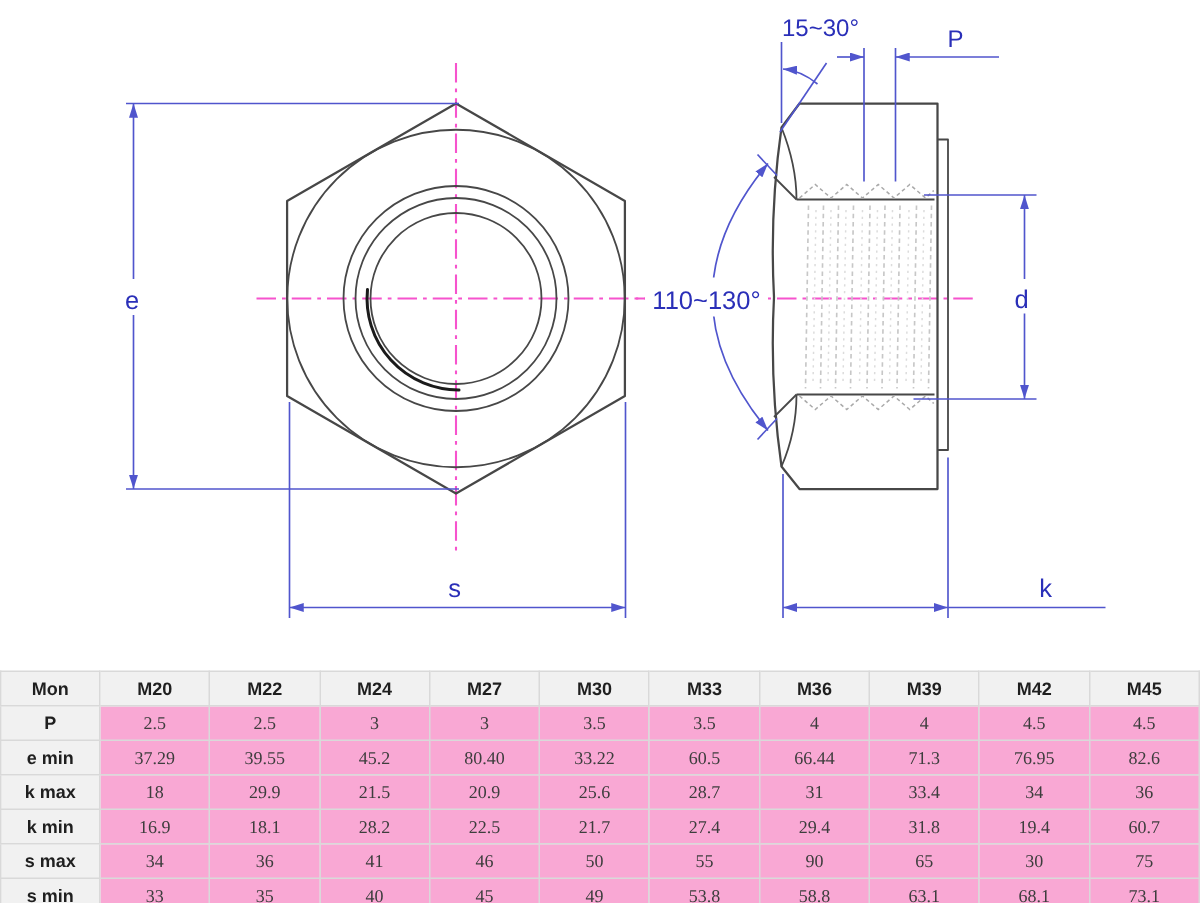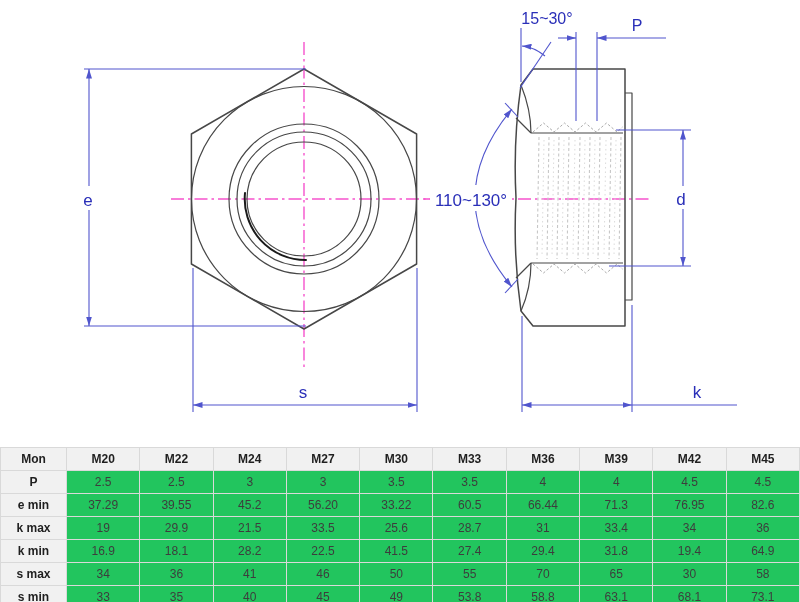--- a/index.html
+++ b/index.html
@@ -33,21 +33,21 @@
 
   
   #spec-table-wrap{position:absolute;left:0;top:447px;width:800px;height:155px;}
   table.spec{width:800px;height:155px;border-collapse:collapse;table-layout:fixed;
              font-family:"Liberation Sans",sans-serif;font-size:12px;}
   table.spec col.lbl{width:66px;}
   table.spec th,table.spec td{border:1px solid var(--tbl-border);text-align:center;
              vertical-align:middle;height:22px;padding:0;}
   table.spec thead th{background:var(--tbl-head-bg);color:#1f1f1f;font-weight:bold;}
   table.spec th.rowlabel{background:var(--tbl-head-bg);color:#1f1f1f;font-weight:bold;}
-  table.spec td{background:#22c55e;color:#3d3d3d;font-weight:normal;}
+  table.spec td{background:#f9a8d4;color:#3d3d3d;font-weight:normal;font-family:Liberation Serif, serif;}
 </style>
 </head>
 <body>
 
 <div id="stage">
 
   <svg id="drawing" width="800" height="447" viewBox="0 0 800 447">
     <defs>
       <marker id="arr" viewBox="0 0 10 6" markerWidth="10" markerHeight="6" refX="9.5" refY="3" orient="auto-start-reverse" markerUnits="userSpaceOnUse">
         <path d="M0,0 L9.5,3 L0,6 Z" class="mfill"></path>
@@ -186,66 +186,66 @@
             <td>4</td>
             <td>4</td>
             <td>4.5</td>
             <td>4.5</td>
           </tr>
           <tr>
             <th class="rowlabel">e min</th>
             <td>37.29</td>
             <td>39.55</td>
             <td>45.2</td>
-            <td>56.20</td>
+            <td>80.40</td>
             <td>33.22</td>
             <td>60.5</td>
             <td>66.44</td>
             <td>71.3</td>
             <td>76.95</td>
             <td>82.6</td>
           </tr>
           <tr>
             <th class="rowlabel">k max</th>
-            <td>19</td>
+            <td>18</td>
             <td>29.9</td>
             <td>21.5</td>
-            <td>33.5</td>
+            <td>20.9</td>
             <td>25.6</td>
             <td>28.7</td>
             <td>31</td>
             <td>33.4</td>
             <td>34</td>
             <td>36</td>
           </tr>
           <tr>
             <th class="rowlabel">k min</th>
             <td>16.9</td>
             <td>18.1</td>
             <td>28.2</td>
             <td>22.5</td>
-            <td>41.5</td>
+            <td>21.7</td>
             <td>27.4</td>
             <td>29.4</td>
             <td>31.8</td>
             <td>19.4</td>
-            <td>64.9</td>
+            <td>60.7</td>
           </tr>
           <tr>
             <th class="rowlabel">s max</th>
             <td>34</td>
             <td>36</td>
             <td>41</td>
             <td>46</td>
             <td>50</td>
             <td>55</td>
-            <td>70</td>
+            <td>90</td>
             <td>65</td>
             <td>30</td>
-            <td>58</td>
+            <td>75</td>
           </tr>
           <tr>
             <th class="rowlabel">s min</th>
             <td>33</td>
             <td>35</td>
             <td>40</td>
             <td>45</td>
             <td>49</td>
             <td>53.8</td>
             <td>58.8</td>

